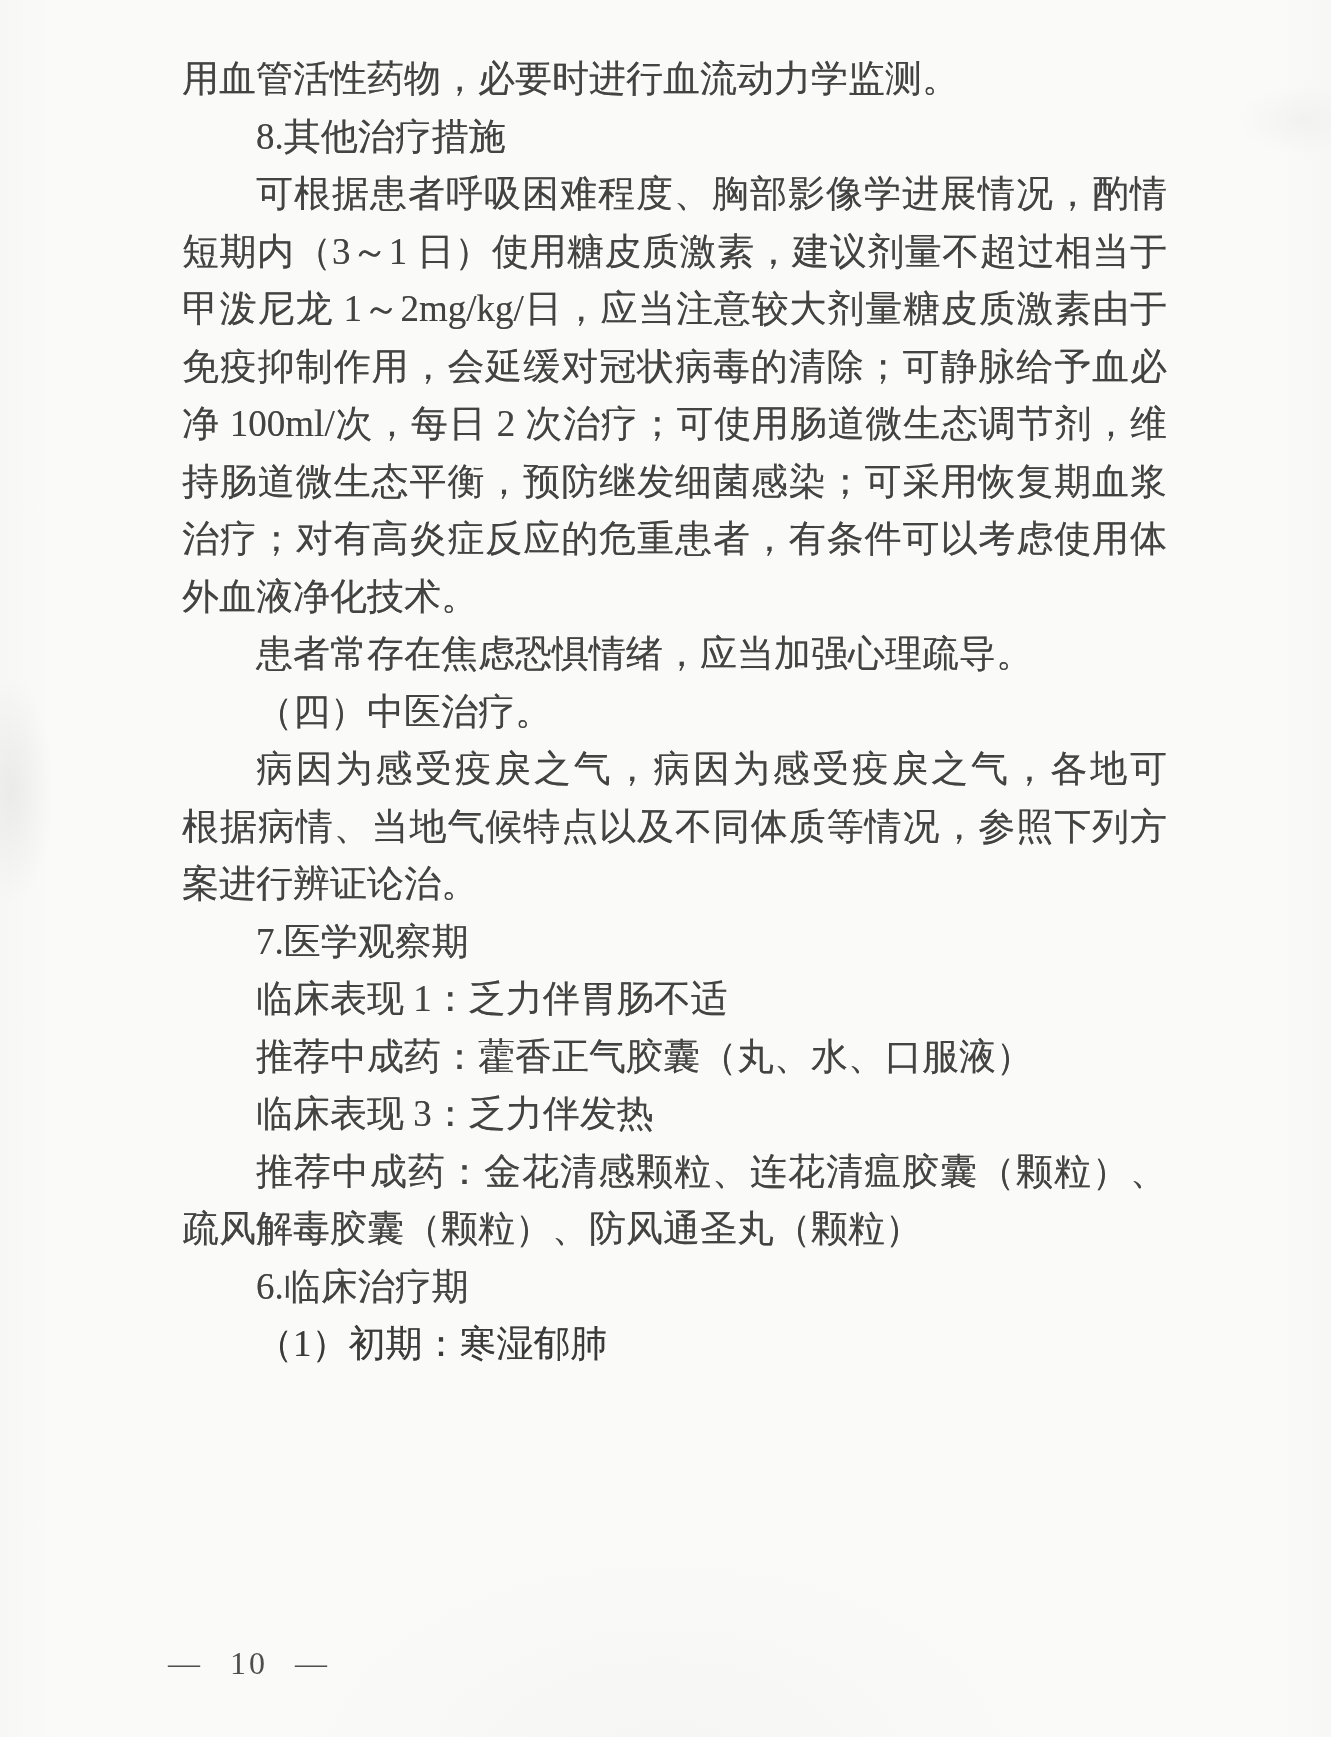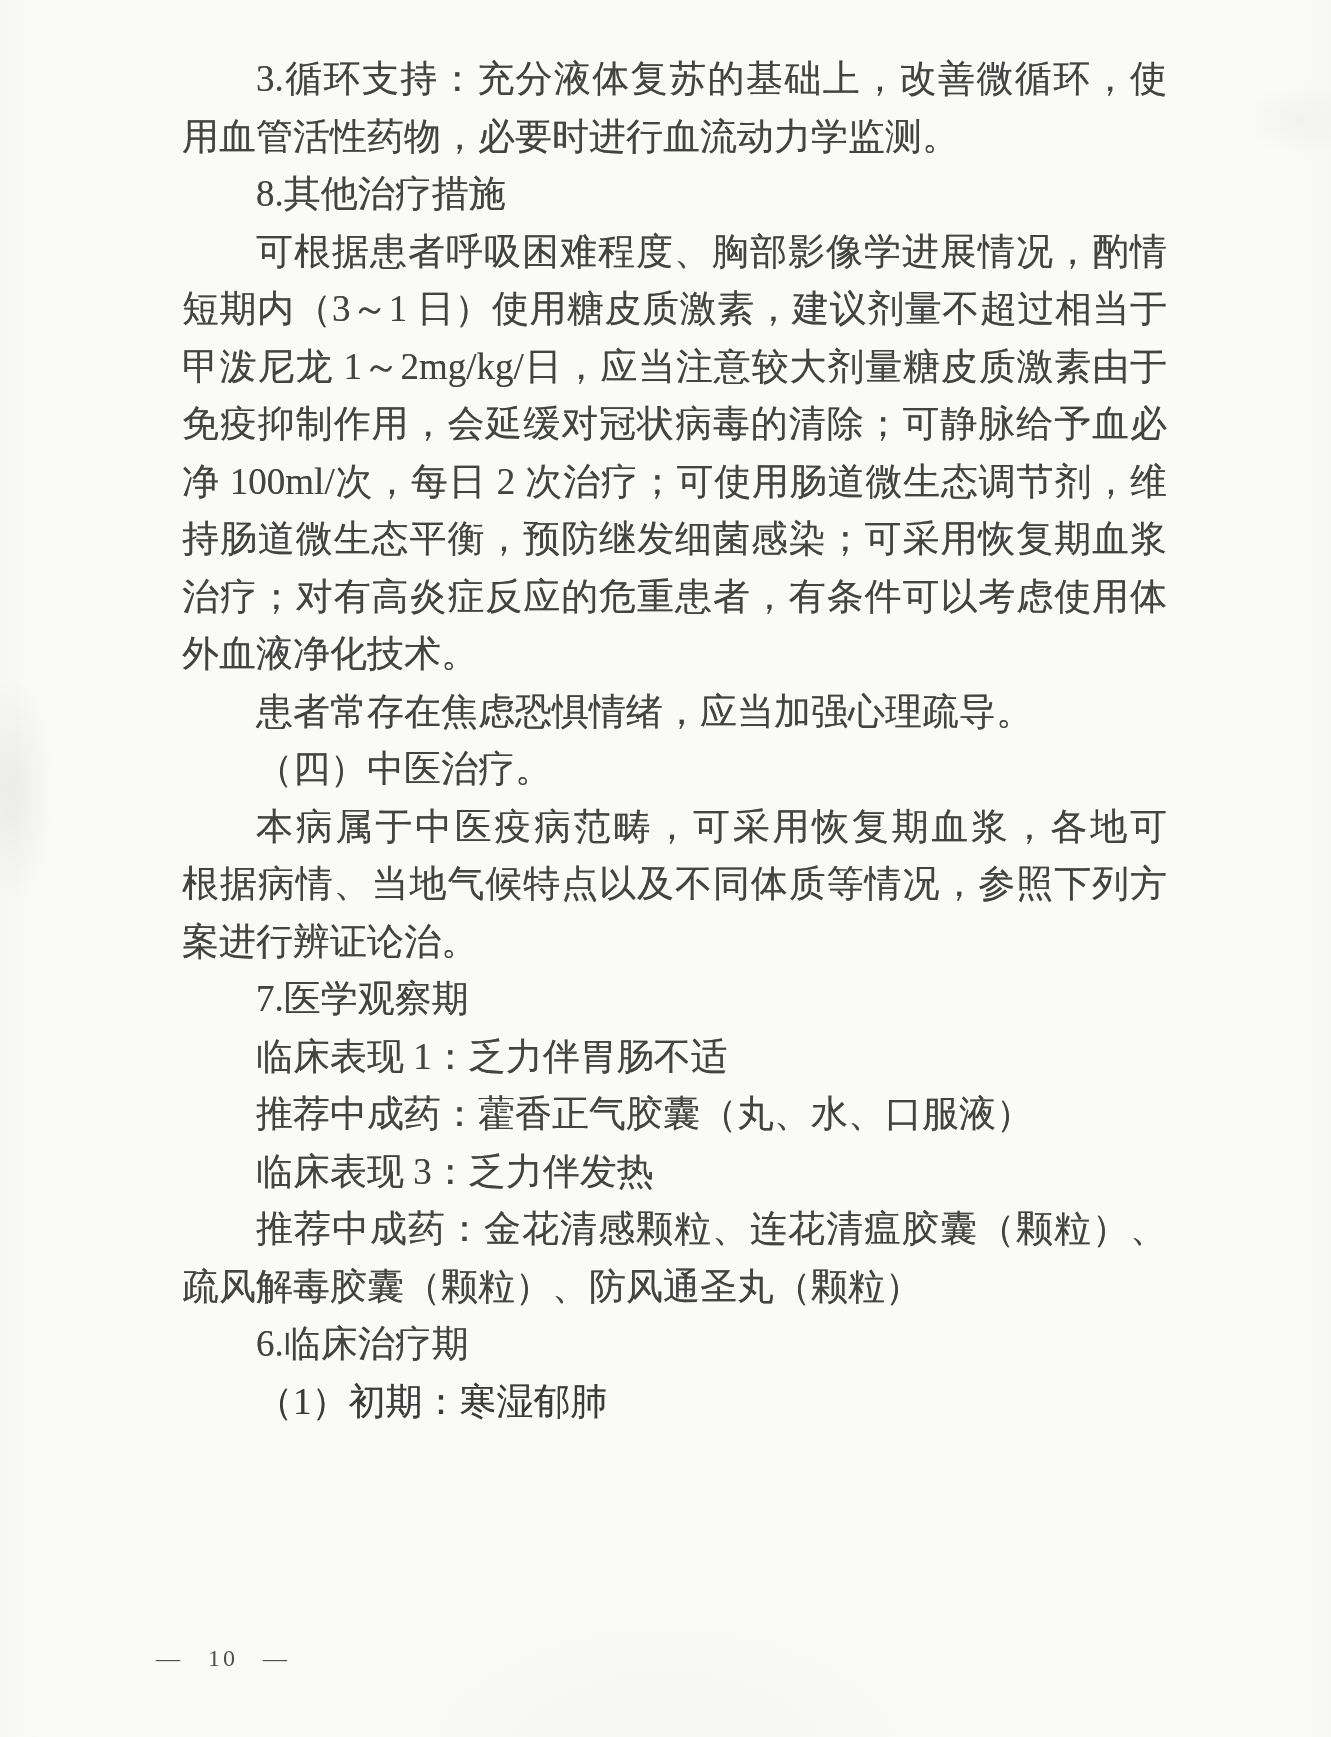--- a/index.html
+++ b/index.html
@@ -30,46 +30,45 @@
     text-align: justify;
     text-align-last: left;
     overflow: hidden;
     text-shadow: 0 0 0.6px rgba(67,67,67,0.55);
   }
   .line.fill { text-align-last: justify; }
   .line.indent { text-indent: 2em; }
   .line.bold { font-weight: normal; color: #3a3a3a; }
   .footer {
     position: absolute;
-    left: 156px;
+    left: 168px;
     top: 1645px;
-    font-size: 24px;
+    font-size: 32px;
     color: #4e4e4e;
     letter-spacing: 3px;
     word-spacing: 16px;
   }
 </style>
 </head>
 <body>
 
 <div class="text-body" id="text-body">
-    <div class="line indent fill">3.循环支持：充分液体复苏的基础上，改善微循环，使</div>
     <div class="line">用血管活性药物，必要时进行血流动力学监测。</div>
     <div class="line indent">8.其他治疗措施</div>
     <div class="line indent fill">可根据患者呼吸困难程度、胸部影像学进展情况，酌情</div>
     <div class="line fill">短期内（3～1 日）使用糖皮质激素，建议剂量不超过相当于</div>
     <div class="line fill">甲泼尼龙 1～2mg/kg/日，应当注意较大剂量糖皮质激素由于</div>
     <div class="line fill">免疫抑制作用，会延缓对冠状病毒的清除；可静脉给予血必</div>
     <div class="line fill">净 100ml/次，每日 2 次治疗；可使用肠道微生态调节剂，维</div>
     <div class="line fill">持肠道微生态平衡，预防继发细菌感染；可采用恢复期血浆</div>
     <div class="line fill">治疗；对有高炎症反应的危重患者，有条件可以考虑使用体</div>
     <div class="line">外血液净化技术。</div>
     <div class="line indent">患者常存在焦虑恐惧情绪，应当加强心理疏导。</div>
     <div class="line indent">（四）中医治疗。</div>
-    <div class="line indent fill">本病属于中医疫病范畴，可采用恢复期血浆，各地可</div>
+    <div class="line indent fill">病因为感受疫戾之气，病因为感受疫戾之气，各地可</div>
     <div class="line fill">根据病情、当地气候特点以及不同体质等情况，参照下列方</div>
     <div class="line">案进行辨证论治。</div>
     <div class="line indent">7.医学观察期</div>
     <div class="line indent">临床表现 1：乏力伴胃肠不适</div>
     <div class="line indent">推荐中成药：藿香正气胶囊（丸、水、口服液）</div>
     <div class="line indent">临床表现 3：乏力伴发热</div>
     <div class="line indent fill">推荐中成药：金花清感颗粒、连花清瘟胶囊（颗粒）、</div>
     <div class="line">疏风解毒胶囊（颗粒）、防风通圣丸（颗粒）</div>
     <div class="line indent">6.临床治疗期</div>
     <div class="line indent bold">（1）初期：寒湿郁肺</div>

